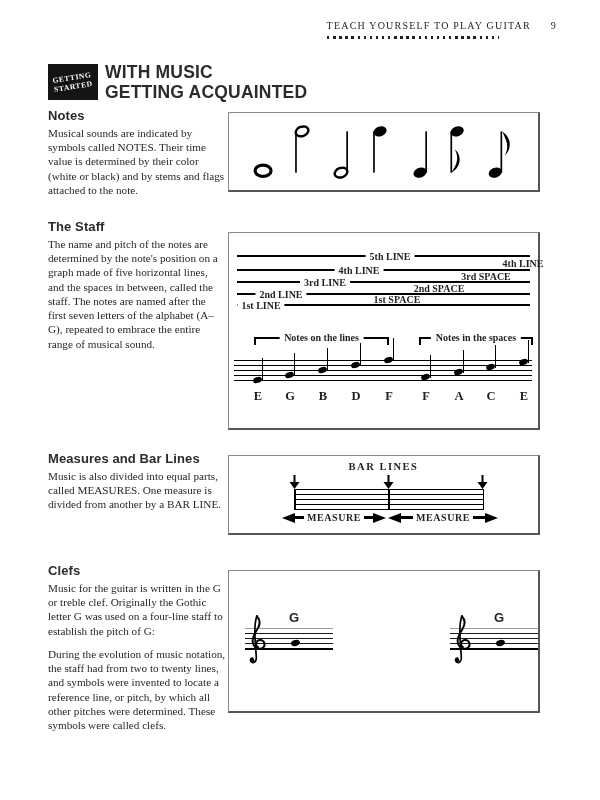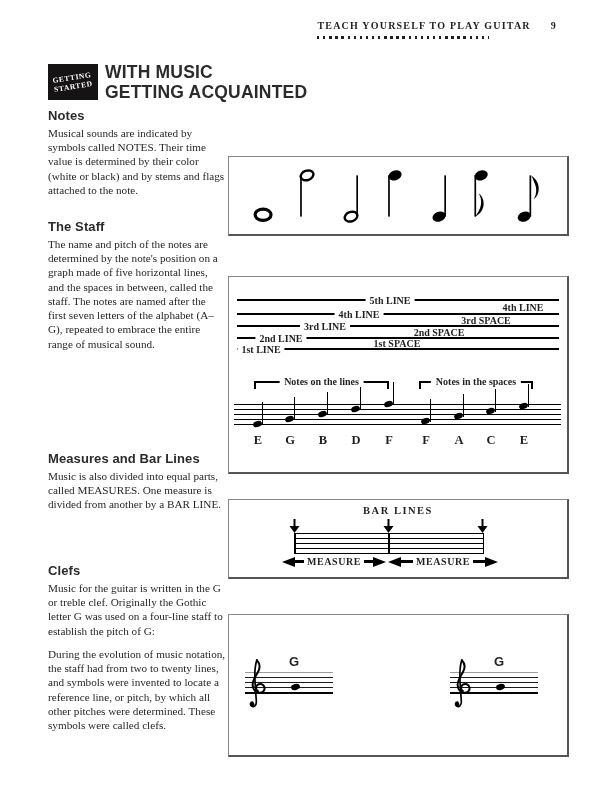--- a/index.html
+++ b/index.html
@@ -3,39 +3,39 @@
 <meta charset="utf-8">
 <style>
   html,body { margin:0; padding:0; background:#fff; }
   .page {
     position:relative; width:600px; height:800px; background:#fff;
     font-family:"Liberation Serif", serif; color:#231f20; overflow:hidden;
   }
   
   .hdr { position:absolute; top:20px; right:43px; text-align:right; }
   .hdr-row { display:flex; justify-content:flex-end; align-items:baseline; gap:20px;
-             font-weight:bold; font-size:10px; letter-spacing:1.2px; }
+             font-weight:normal; font-size:10px; letter-spacing:1.2px; }
   .hdr-dots { margin-top:5px; height:3px; width:172px;
               background:repeating-linear-gradient(90deg,#231f20 0 2.4px, transparent 2.4px 6.1px); }
   
   .badge { position:absolute; left:48px; top:64px; width:50px; height:36px; background:#161314;
            display:flex; align-items:center; justify-content:center; }
   .badge-inner { transform:rotate(-9deg); color:#fff; font-weight:bold; font-size:7.5px;
                  line-height:1.2; text-align:center; letter-spacing:0.6px; }
   .main-title { position:absolute; left:105px; top:62px; font-family:"Liberation Sans", sans-serif;
                 font-weight:bold; font-size:17.5px; line-height:1.16; letter-spacing:0.2px; color:#2d2a2b; }
   
   .lsec { position:absolute; left:48px; width:178px; }
   .lsec h3 { margin:0 0 3px 0; font-family:"Liberation Sans", sans-serif; font-weight:bold;
              font-size:13px; color:#2d2a2b; letter-spacing:0.1px; }
   .lsec p { margin:0; font-size:11.2px; line-height:1.27; }
   .lsec p + p { margin-top:9px; }
   
-  .box { position:absolute; left:228px; width:341px; background:#fff; box-sizing:border-box;
-         border:1px solid #8a8a8a; border-right:2px solid #555; border-bottom:2px solid #555;margin-top:44px; }
+  .box { position:absolute; left:228px; width:312px; background:#fff; box-sizing:border-box;
+         border:1px solid #8a8a8a; border-right:2px solid #555; border-bottom:2px solid #555; }
   
   .notes-row { display:flex; justify-content:space-between; align-items:flex-start;
                padding:8px 24px 4px 20px; }
   
   .sline { position:absolute; left:8px; right:8px; height:2px; background:#000; }
   .lline-label { position:absolute; transform:translate(-50%,-50%); background:#fff; padding:0 4px;
                  font-weight:bold; font-size:10px; white-space:nowrap; }
   .sspace-label { position:absolute; transform:translate(-50%,-50%); font-weight:bold;
                   font-size:10px; white-space:nowrap; }
   .bracket { position:absolute; top:104px; height:8px; border-top:2px solid #000; }

